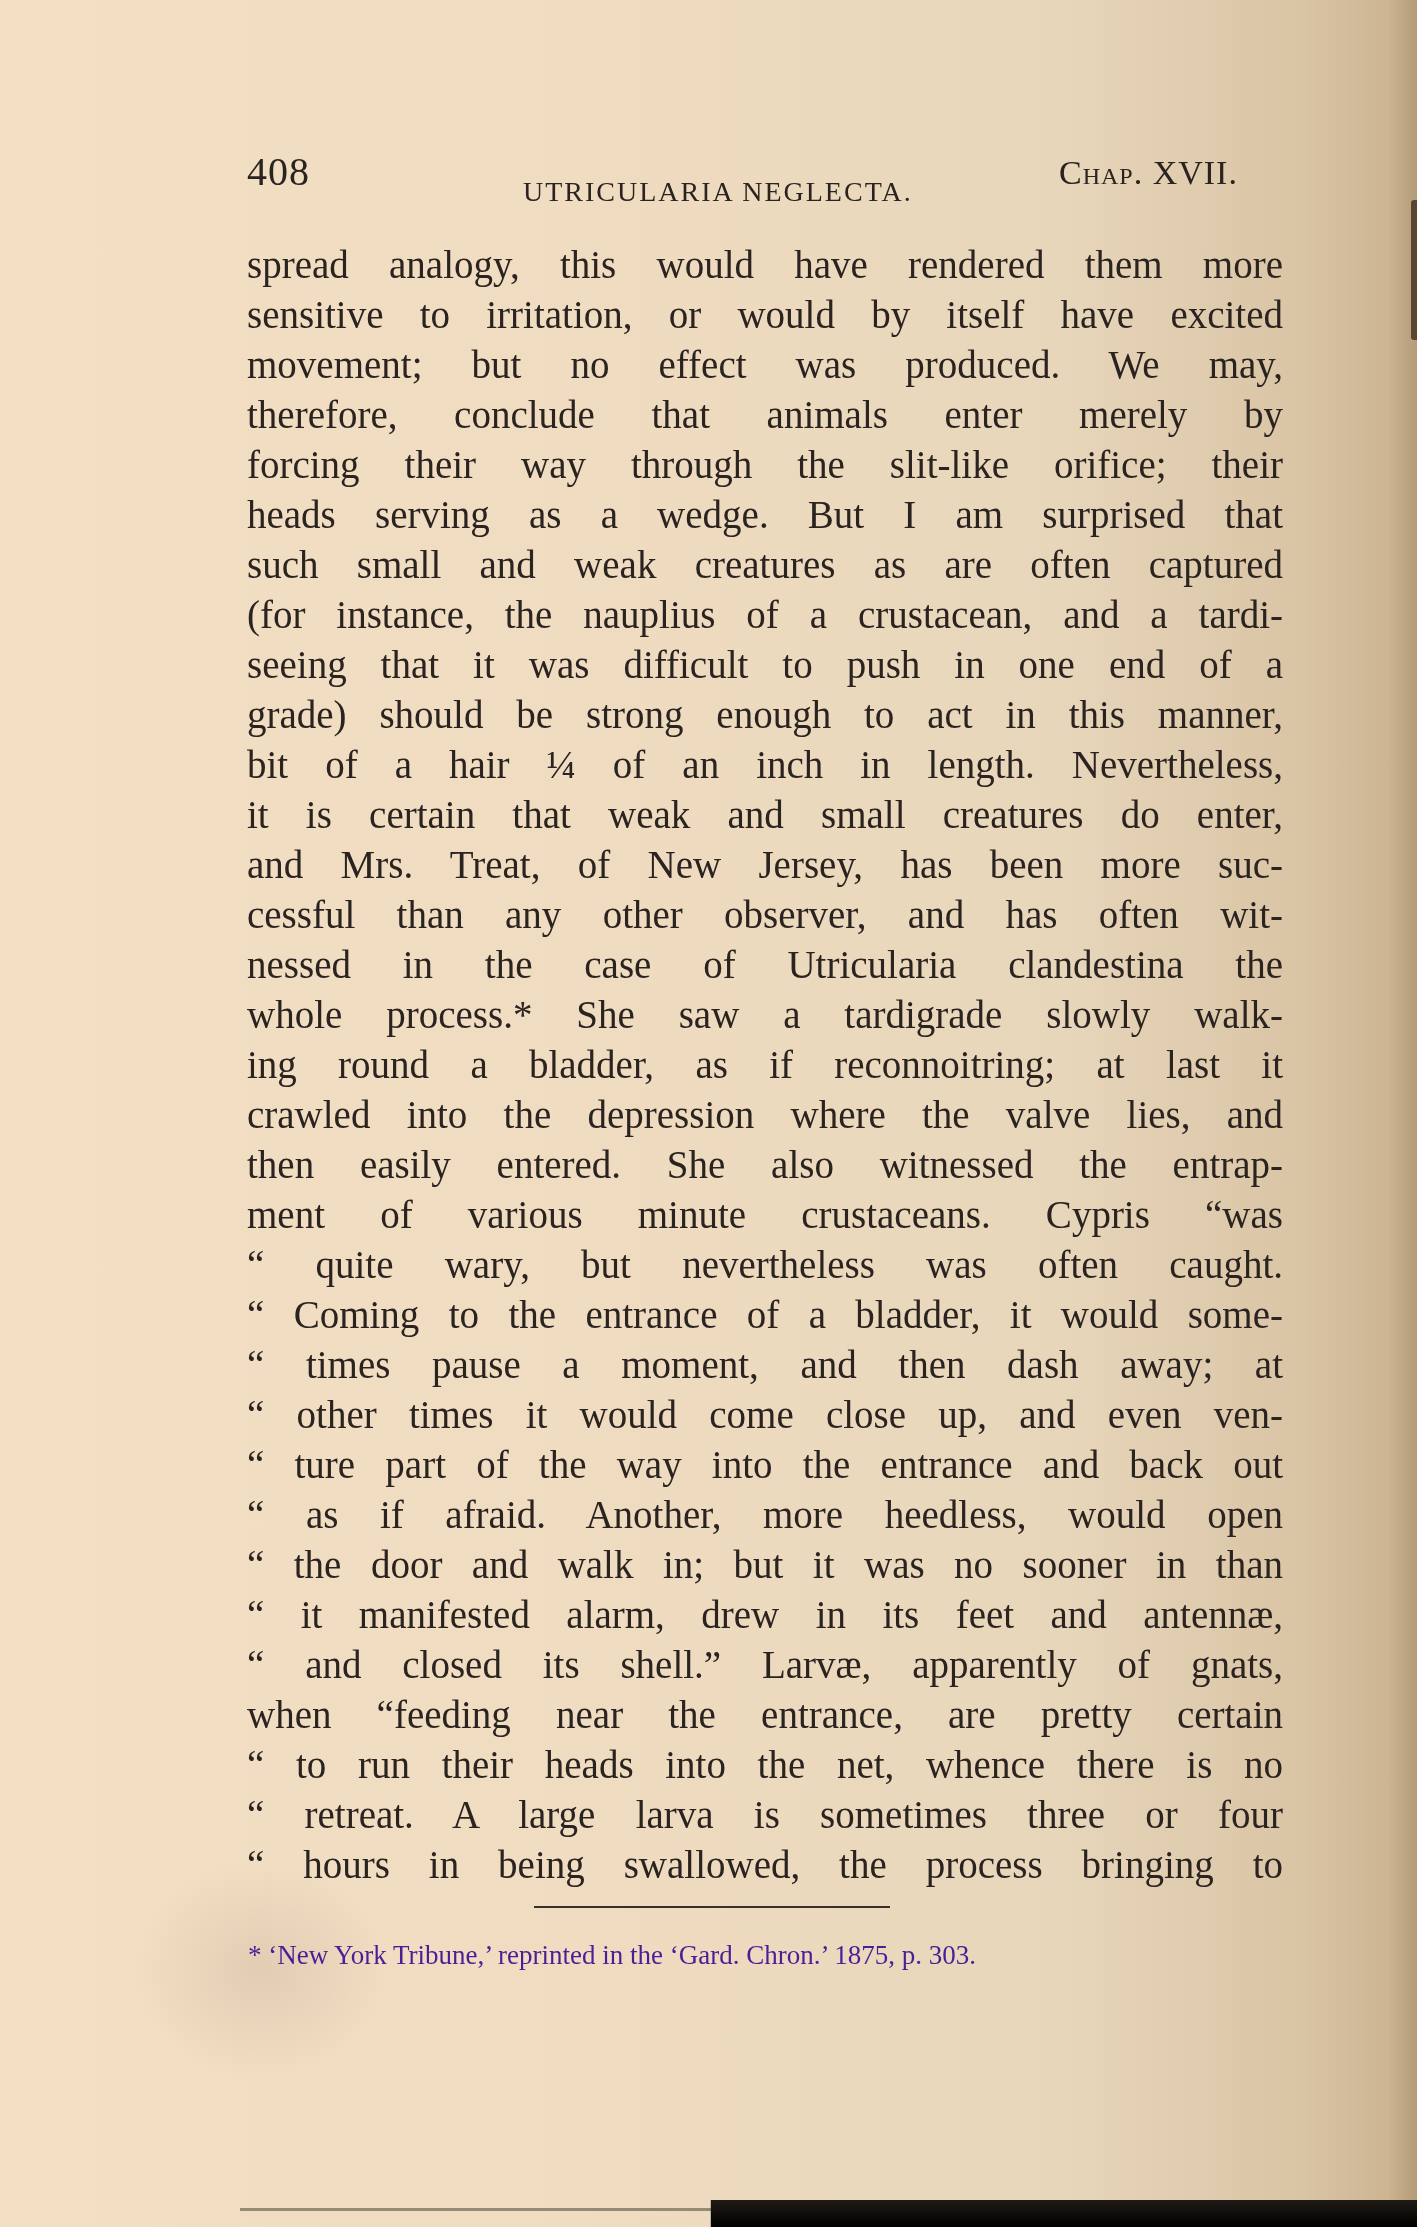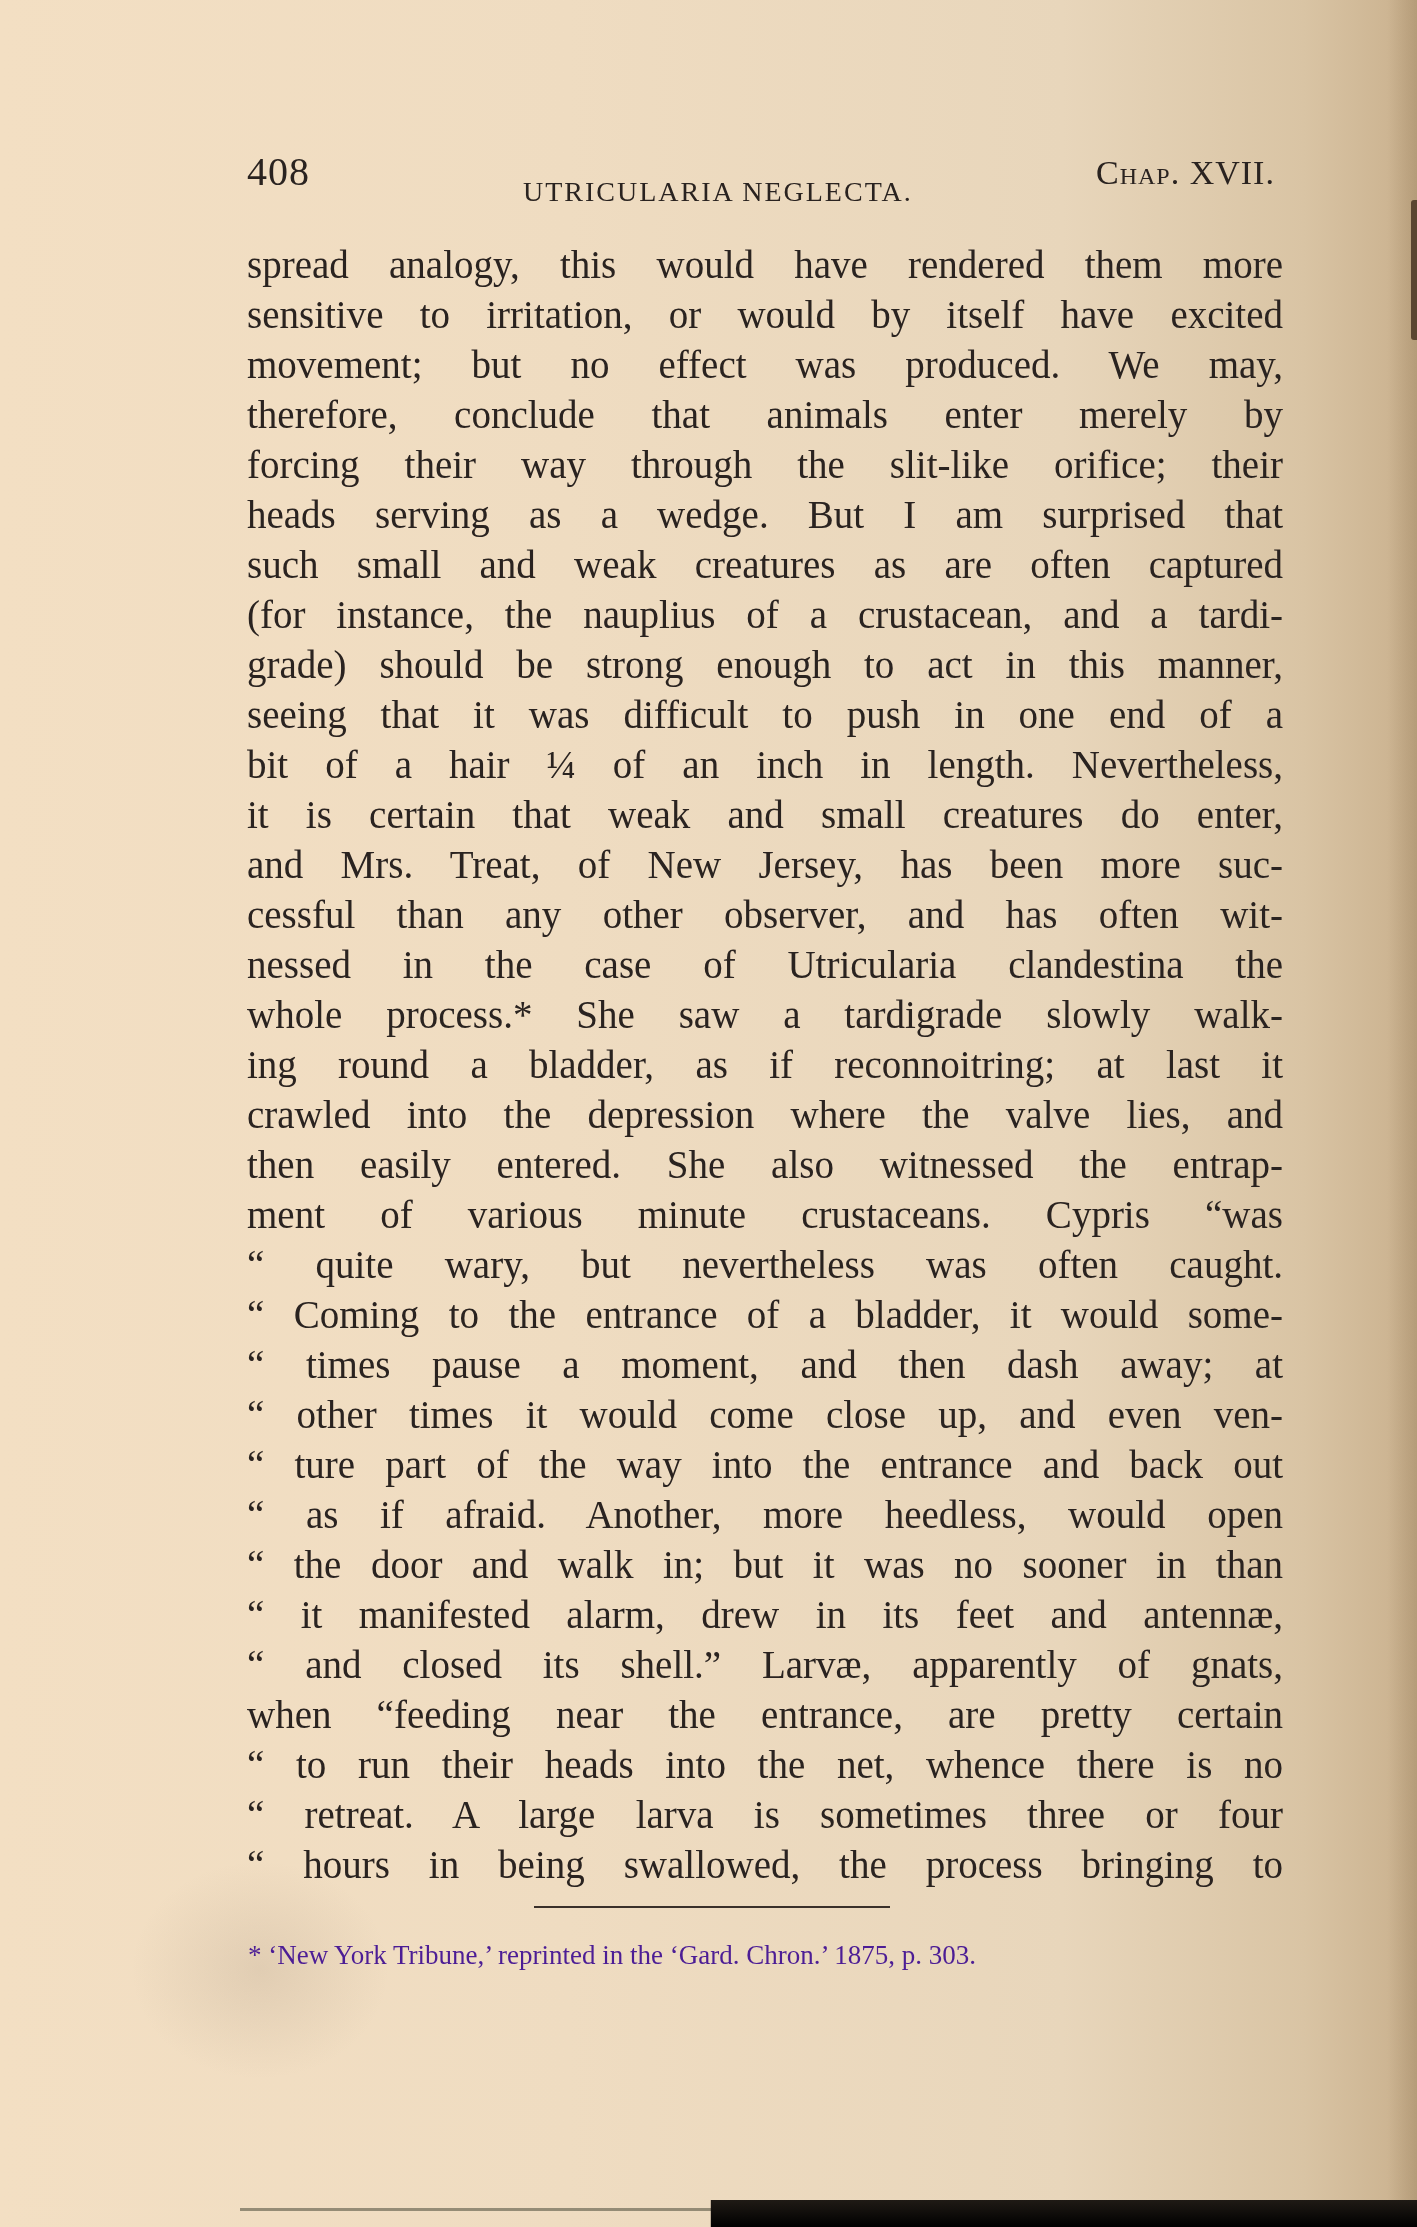--- a/index.html
+++ b/index.html
@@ -20,21 +20,21 @@
   }
   .edge-mark {
     position: absolute; right: 0; width: 6px; background: #5a4530; border-radius: 3px 0 0 3px;
   }
   .header {
     position: absolute; top: 148px; left: 247px; width: 1040px; height: 50px;
     font-family: "Liberation Serif", serif;
   }
   .page-number { position: absolute; left: 0; top: 0; font-size: 40px; letter-spacing: 1px; }
   .running-title { position: absolute; left: 276px; top: 10px; font-size: 28px; letter-spacing: 2px; margin-top: 18px; }
-  .chapter { position: absolute; left: 849px; top: 6px; font-size: 34px; font-variant: small-caps; letter-spacing: 1px; }
+  .chapter { position: absolute; left: 812px; top: 6px; font-size: 34px; font-variant: small-caps; letter-spacing: 1px; }
 
   .body-text {
     position: absolute; left: 247px; top: 240px; width: 1036px;
     font-family: "Liberation Serif", serif;
     font-size: 39px; line-height: 50px;
   }
   .line {
     display: block; height: 50px; white-space: nowrap;
     text-align: justify; text-align-last: justify;
   }
@@ -71,22 +71,22 @@
 
 <div class="body-text">
   <span class="line">spread analogy, this would have rendered them more</span>
   <span class="line">sensitive to irritation, or would by itself have excited</span>
   <span class="line">movement; but no effect was produced. We may,</span>
   <span class="line">therefore, conclude that animals enter merely by</span>
   <span class="line">forcing their way through the slit-like orifice; their</span>
   <span class="line">heads serving as a wedge. But I am surprised that</span>
   <span class="line">such small and weak creatures as are often captured</span>
   <span class="line">(for instance, the nauplius of a crustacean, and a tardi-</span>
+  <span class="line">seeing that it was difficult to push in one end of a</span>
   <span class="line">grade) should be strong enough to act in this manner,</span>
-  <span class="line">seeing that it was difficult to push in one end of a</span>
   <span class="line">bit of a hair ¼ of an inch in length. Nevertheless,</span>
   <span class="line">it is certain that weak and small creatures do enter,</span>
   <span class="line">and Mrs. Treat, of New Jersey, has been more suc-</span>
   <span class="line">cessful than any other observer, and has often wit-</span>
   <span class="line"><span>nessed in the case of</span> <span class="it">Utricularia clandestina</span> <span>the</span></span>
   <span class="line">whole process.* She saw a tardigrade slowly walk-</span>
   <span class="line">ing round a bladder, as if reconnoitring; at last it</span>
   <span class="line">crawled into the depression where the valve lies, and</span>
   <span class="line">then easily entered. She also witnessed the entrap-</span>
   <span class="line">ment of various minute crustaceans. Cypris “was</span>

